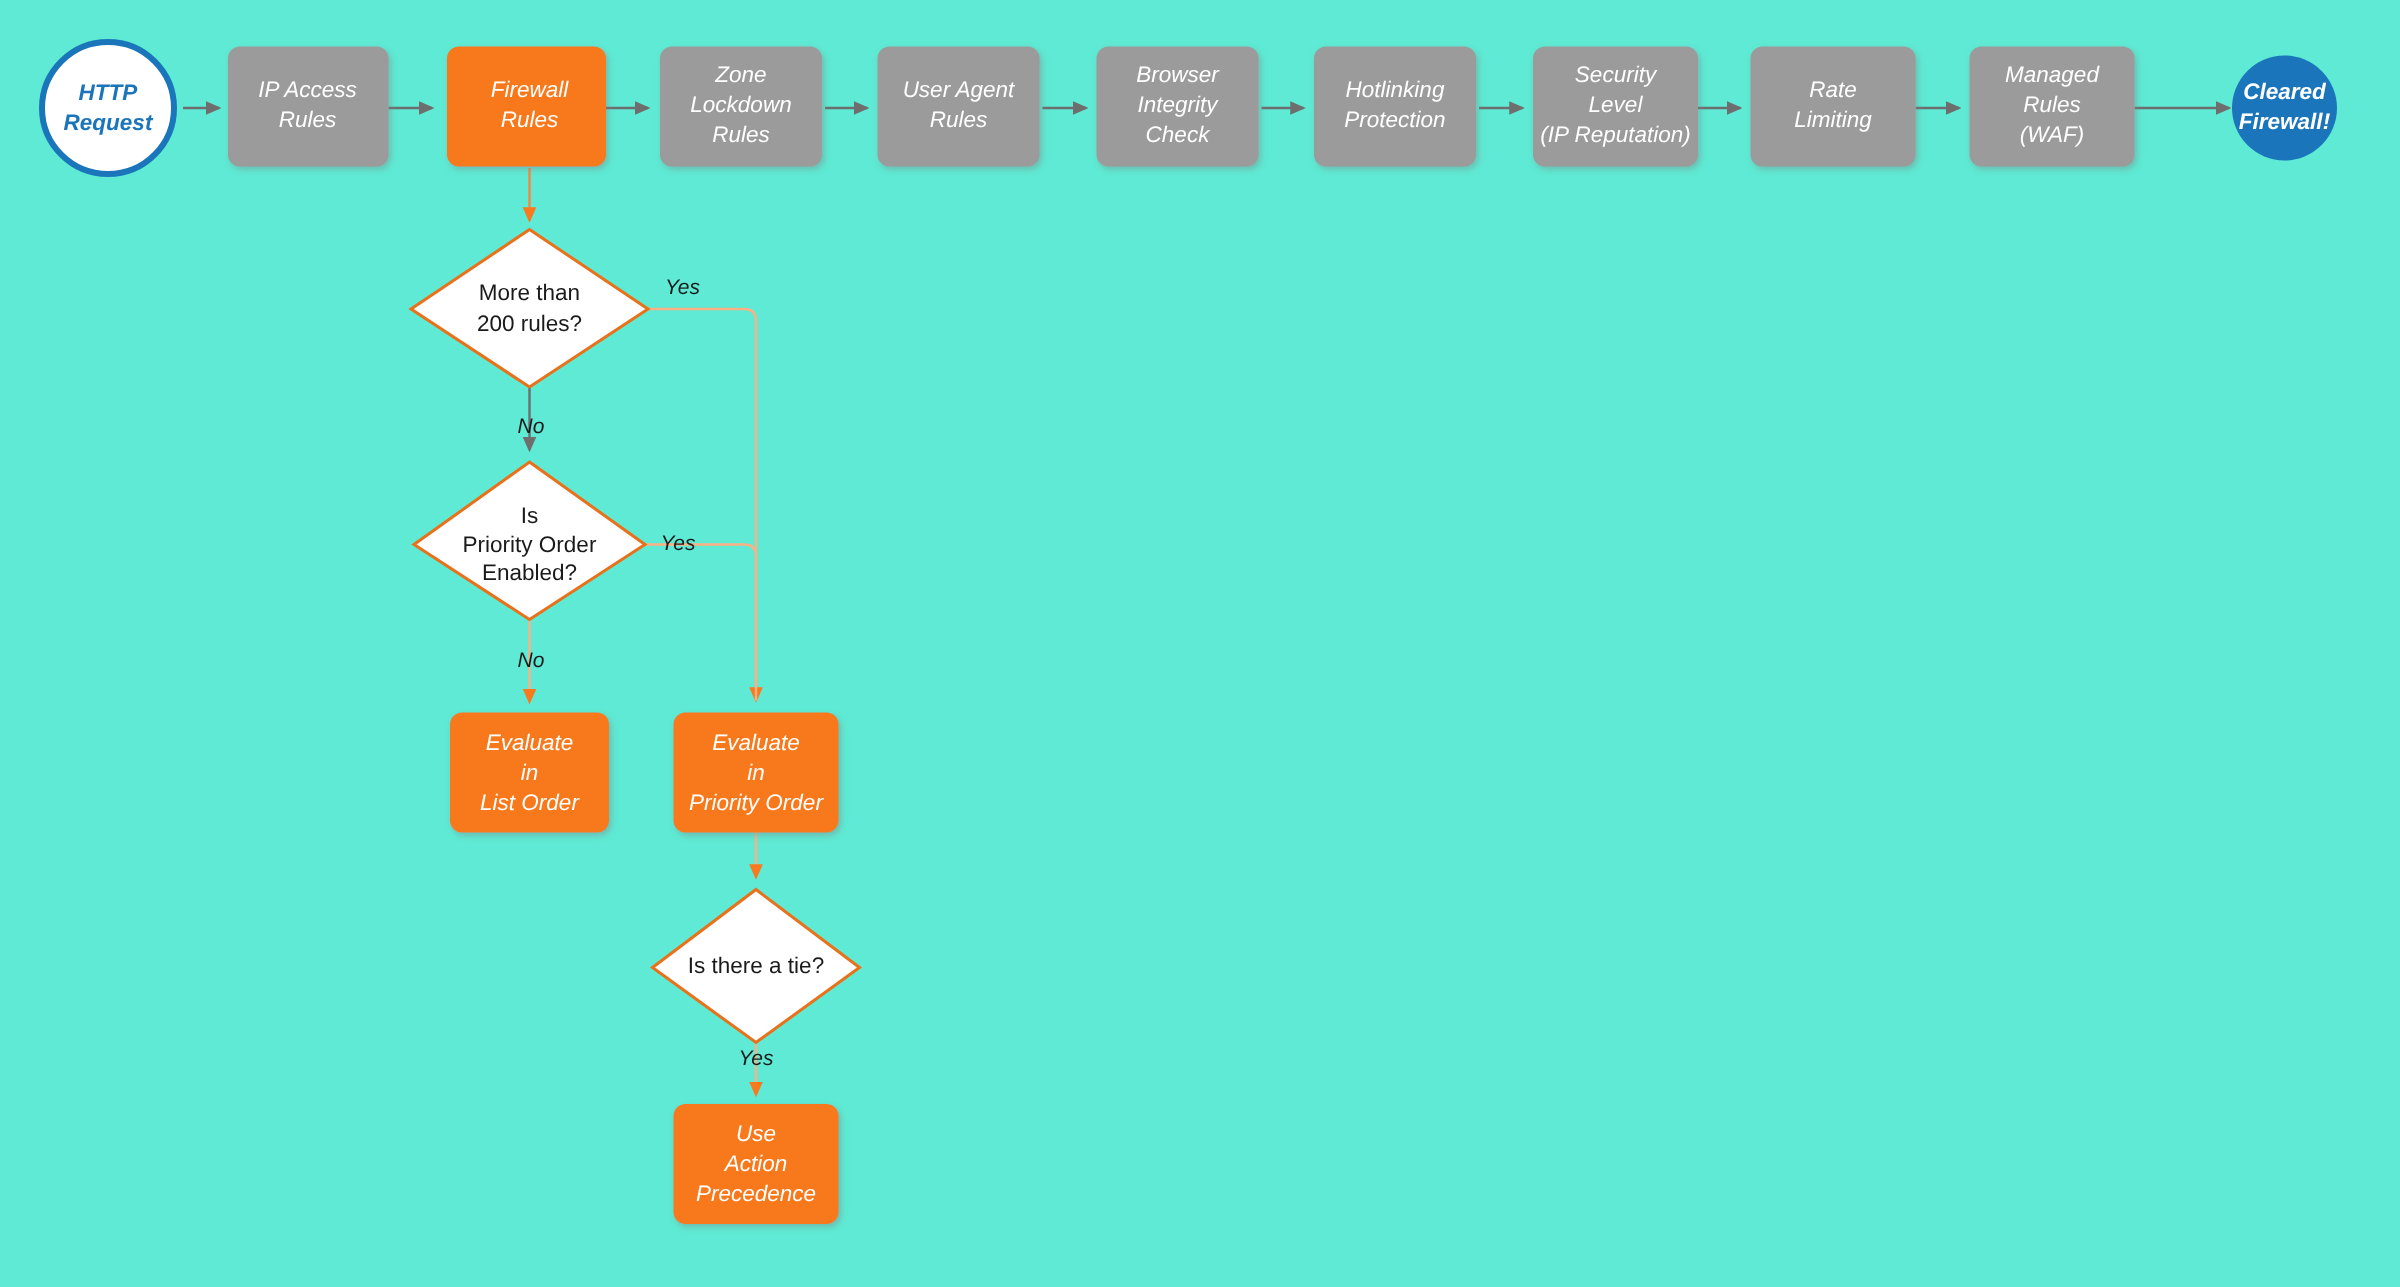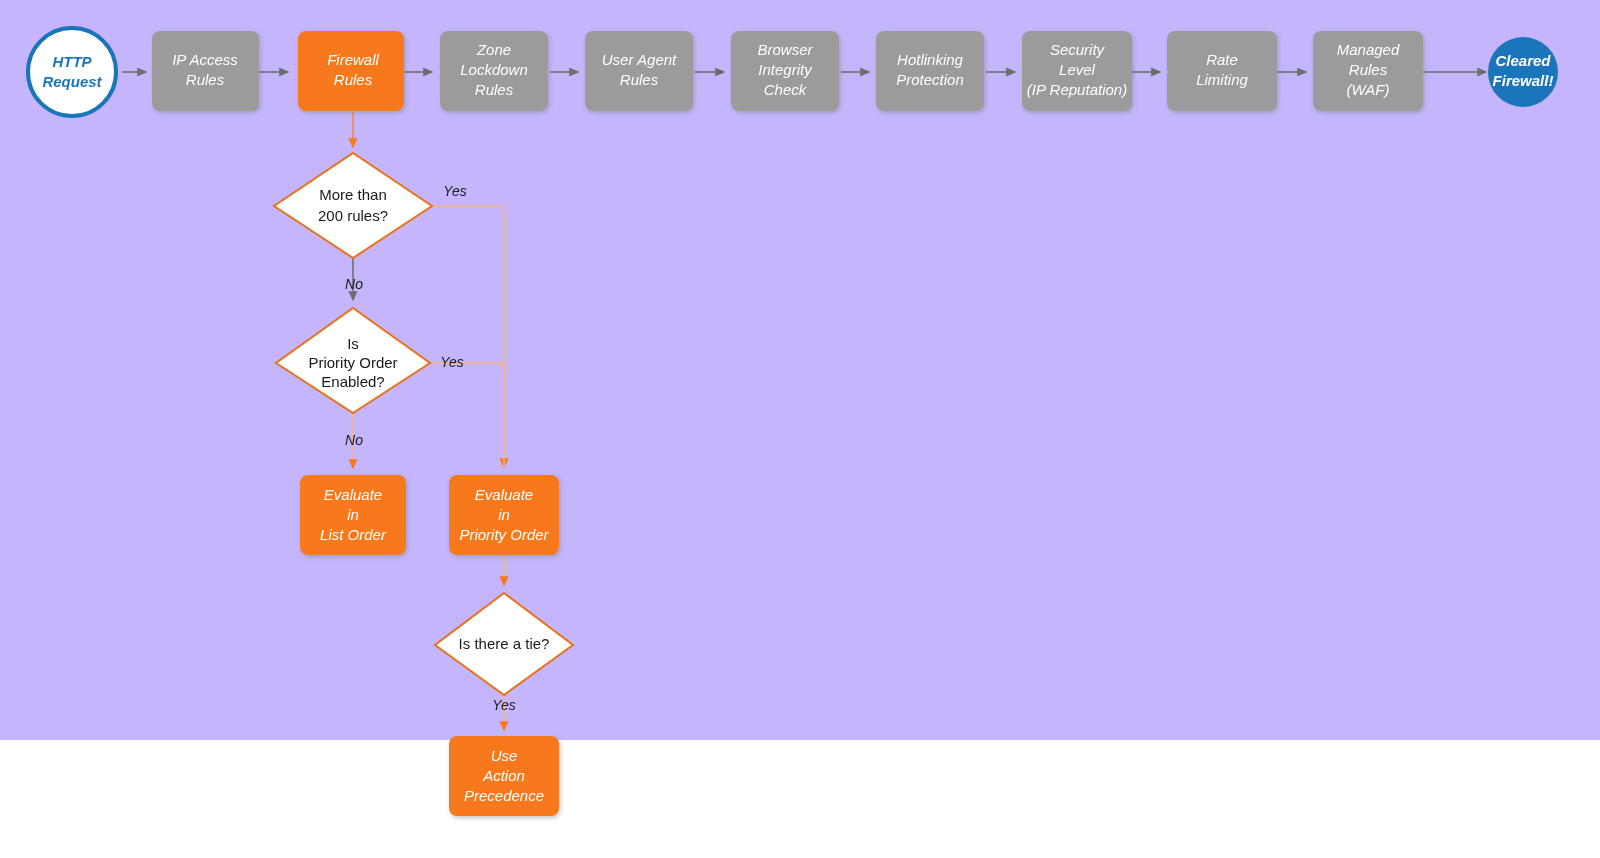--- a/index.html
+++ b/index.html
@@ -9,22 +9,22 @@
   }
   body {
     width: 1600px;
     height: 858px;
     font-family: "Liberation Sans", sans-serif;
     overflow: hidden;
   }
   #diagram-root {
     position: relative;
     width: 1600px;
-    height: 740px;
-    background: #c4b5fd;
+    height: 858px;
+    background: #5eead4;
     text-align: center;
   }
   svg.flow-canvas {
     position: absolute;
     left: 0;
     top: 0;
     width: 1600px;
     height: 858px;
   }
   .node-label {

